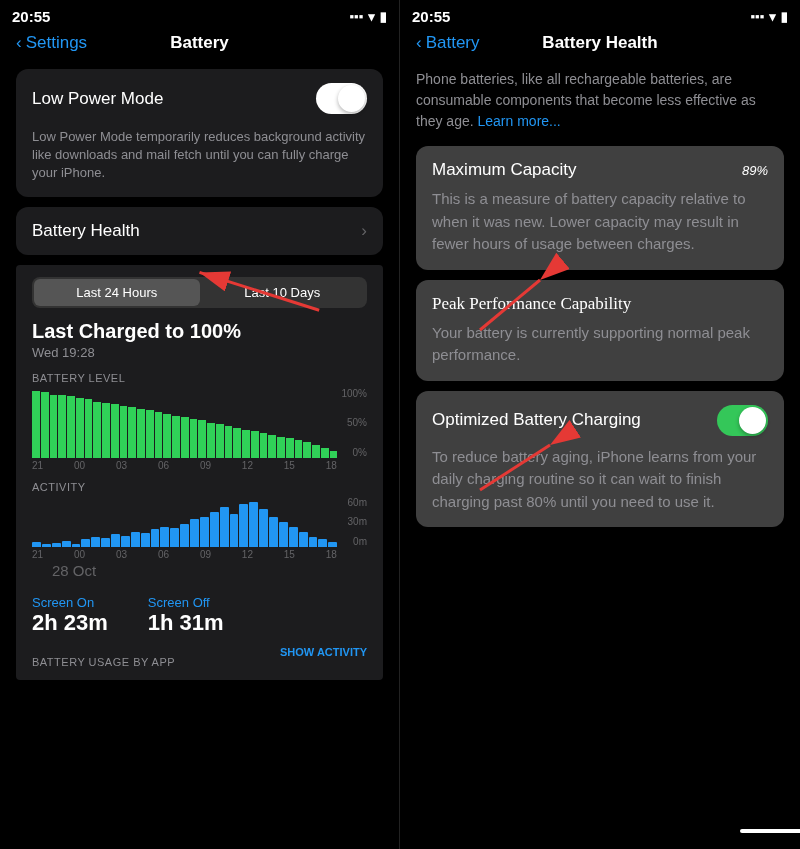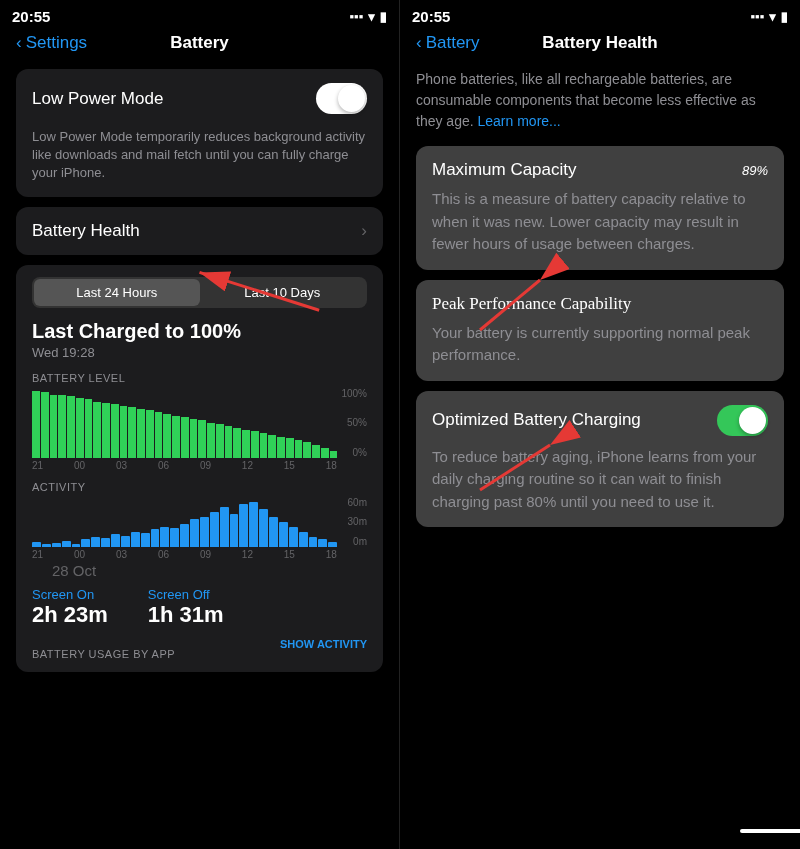--- a/index.html
+++ b/index.html
@@ -126,21 +126,21 @@
       margin-bottom: 10px;
     }
 
     .chevron {
       color: #636366;
       font-size: 17px;
     }
 
     .chart-section {
       background: #1c1c1e;
-      border-radius: 12px;
+      border-radius: 4px;
       padding: 12px 16px;
     }
 
     .tab-selector {
       display: flex;
       background: #333;
       border-radius: 8px;
       padding: 2px;
       margin-bottom: 12px;
     }
@@ -197,21 +197,21 @@
     .activity-bar {
       background: #2196F3;
       flex: 1;
       min-width: 2px;
       border-radius: 1px 1px 0 0;
     }
 
     .screen-time-row {
       display: flex;
       gap: 40px;
-      margin-top: 8px;
+      margin-top: 16px;
     }
 
     .screen-time-label {
       color: #2196F3;
       font-size: 13px;
     }
 
     .screen-time-value {
       color: #fff;
       font-size: 22px;

